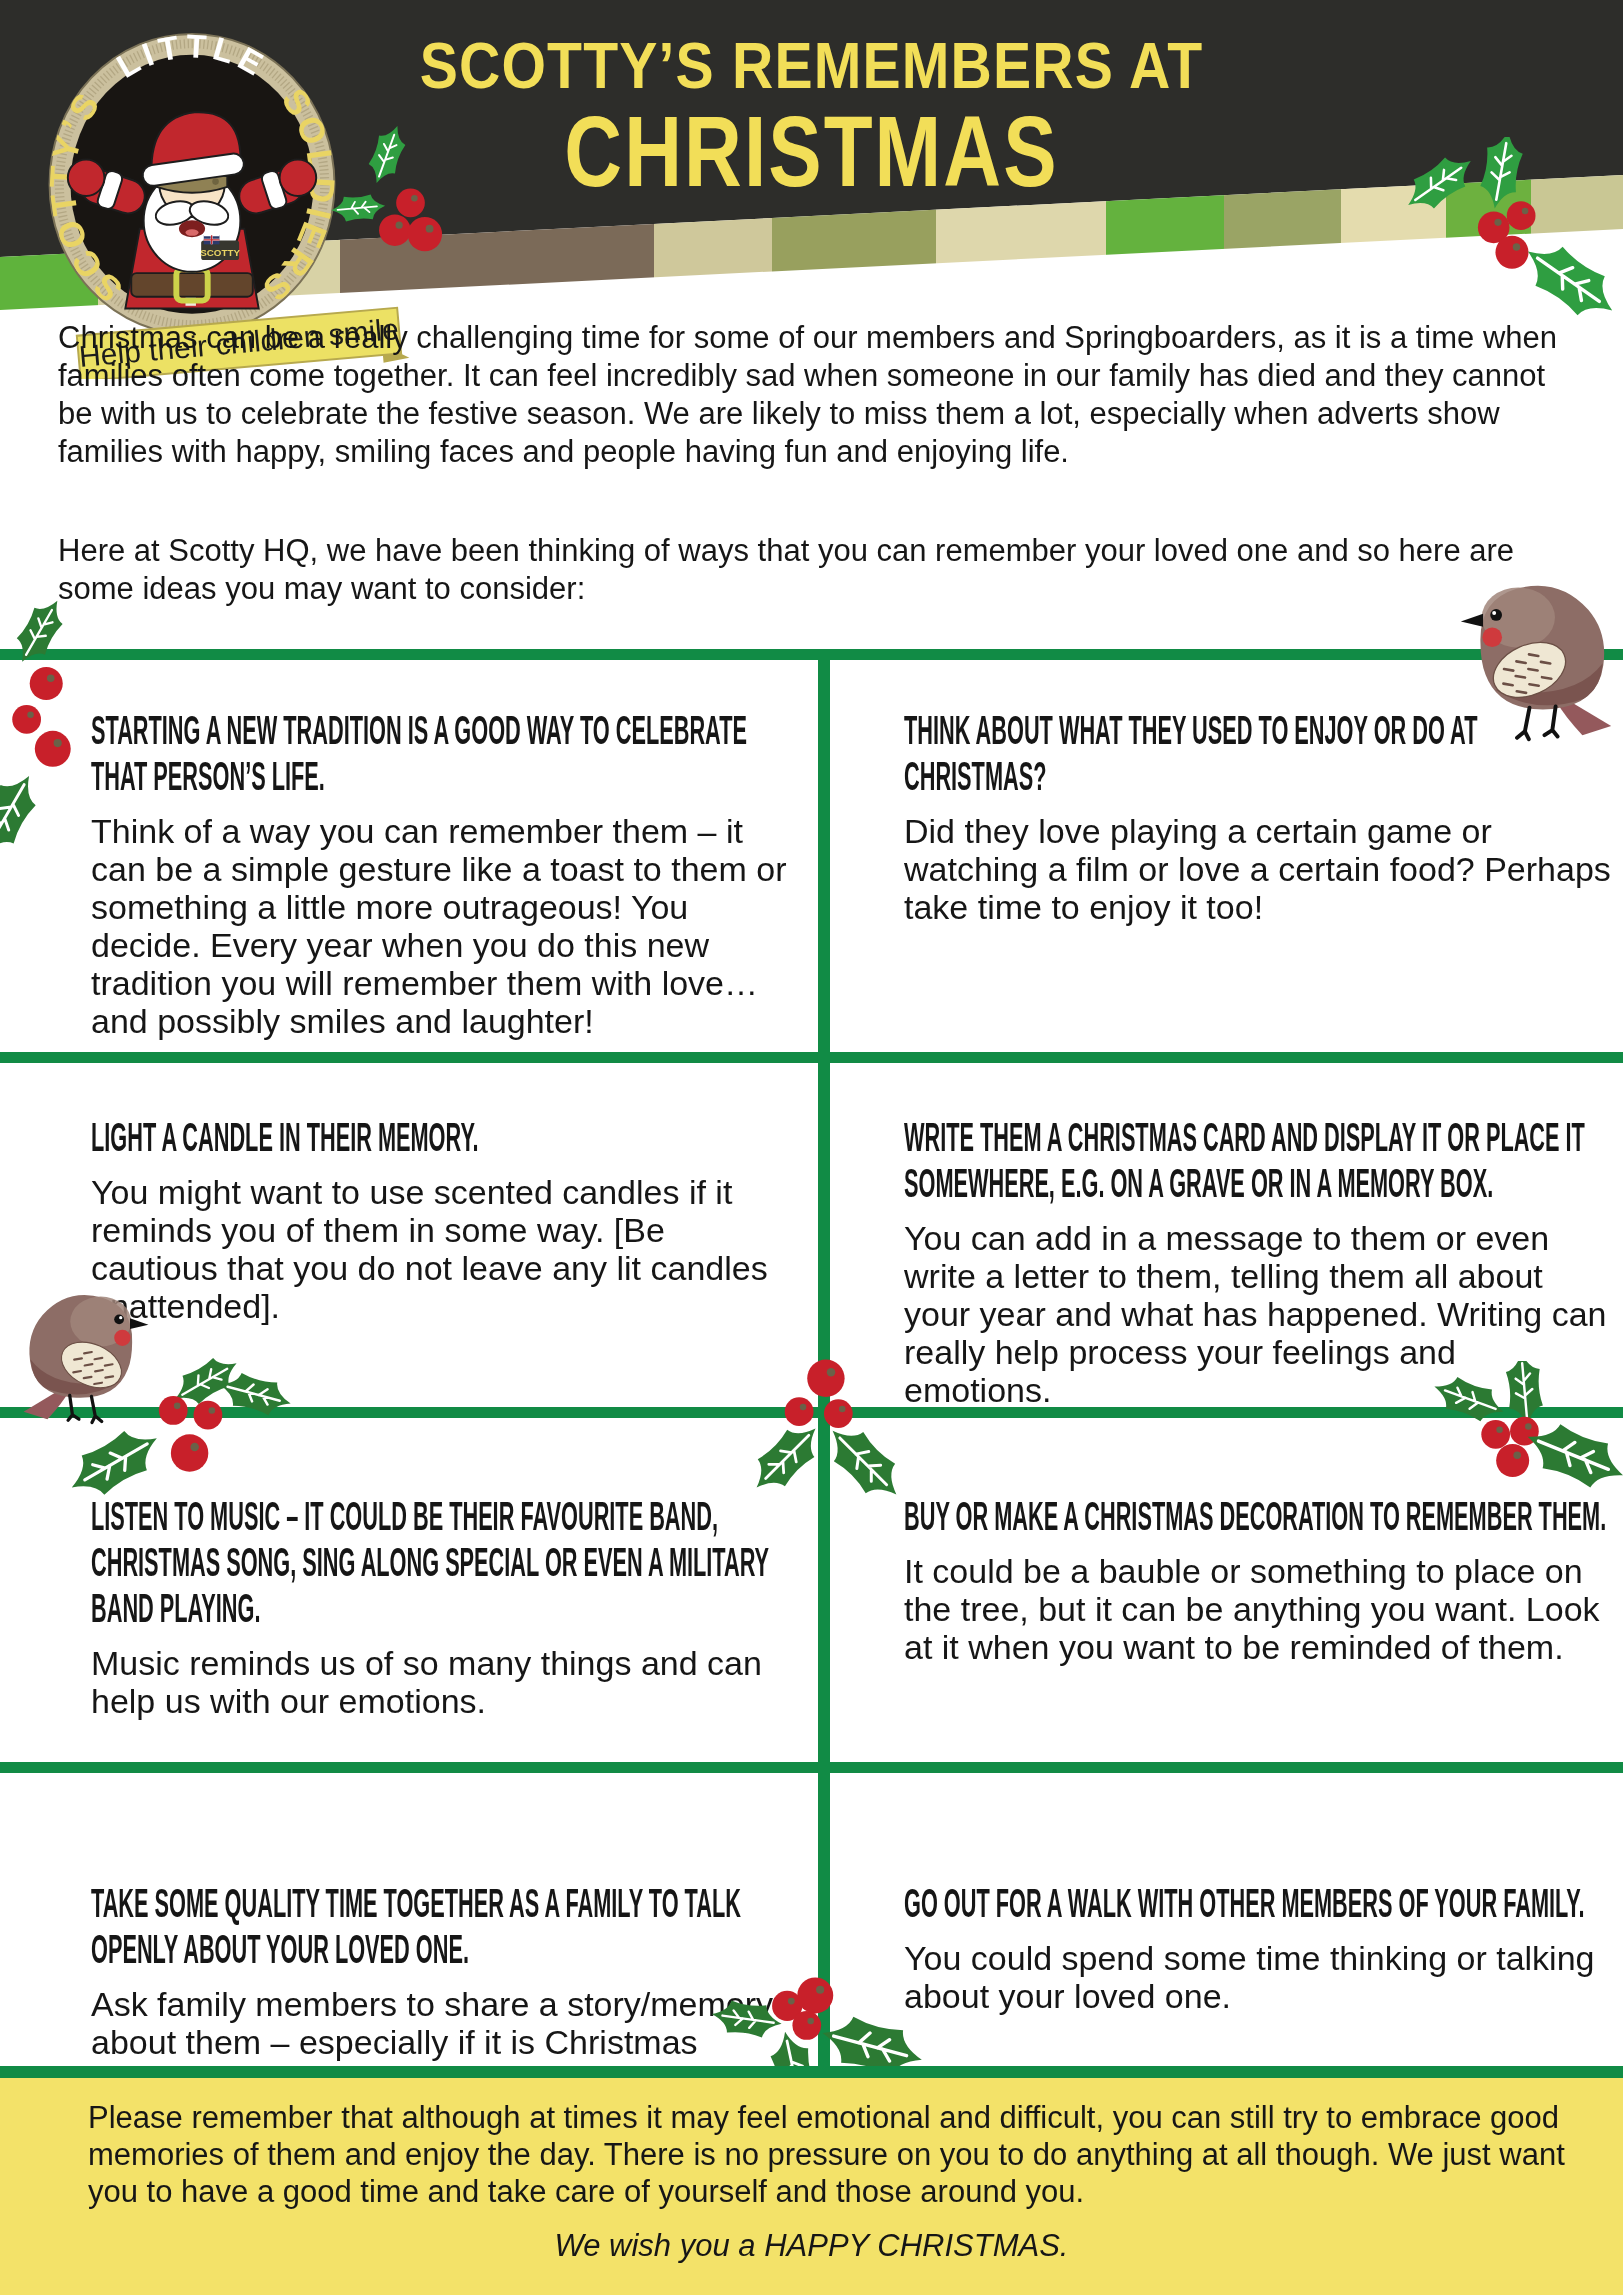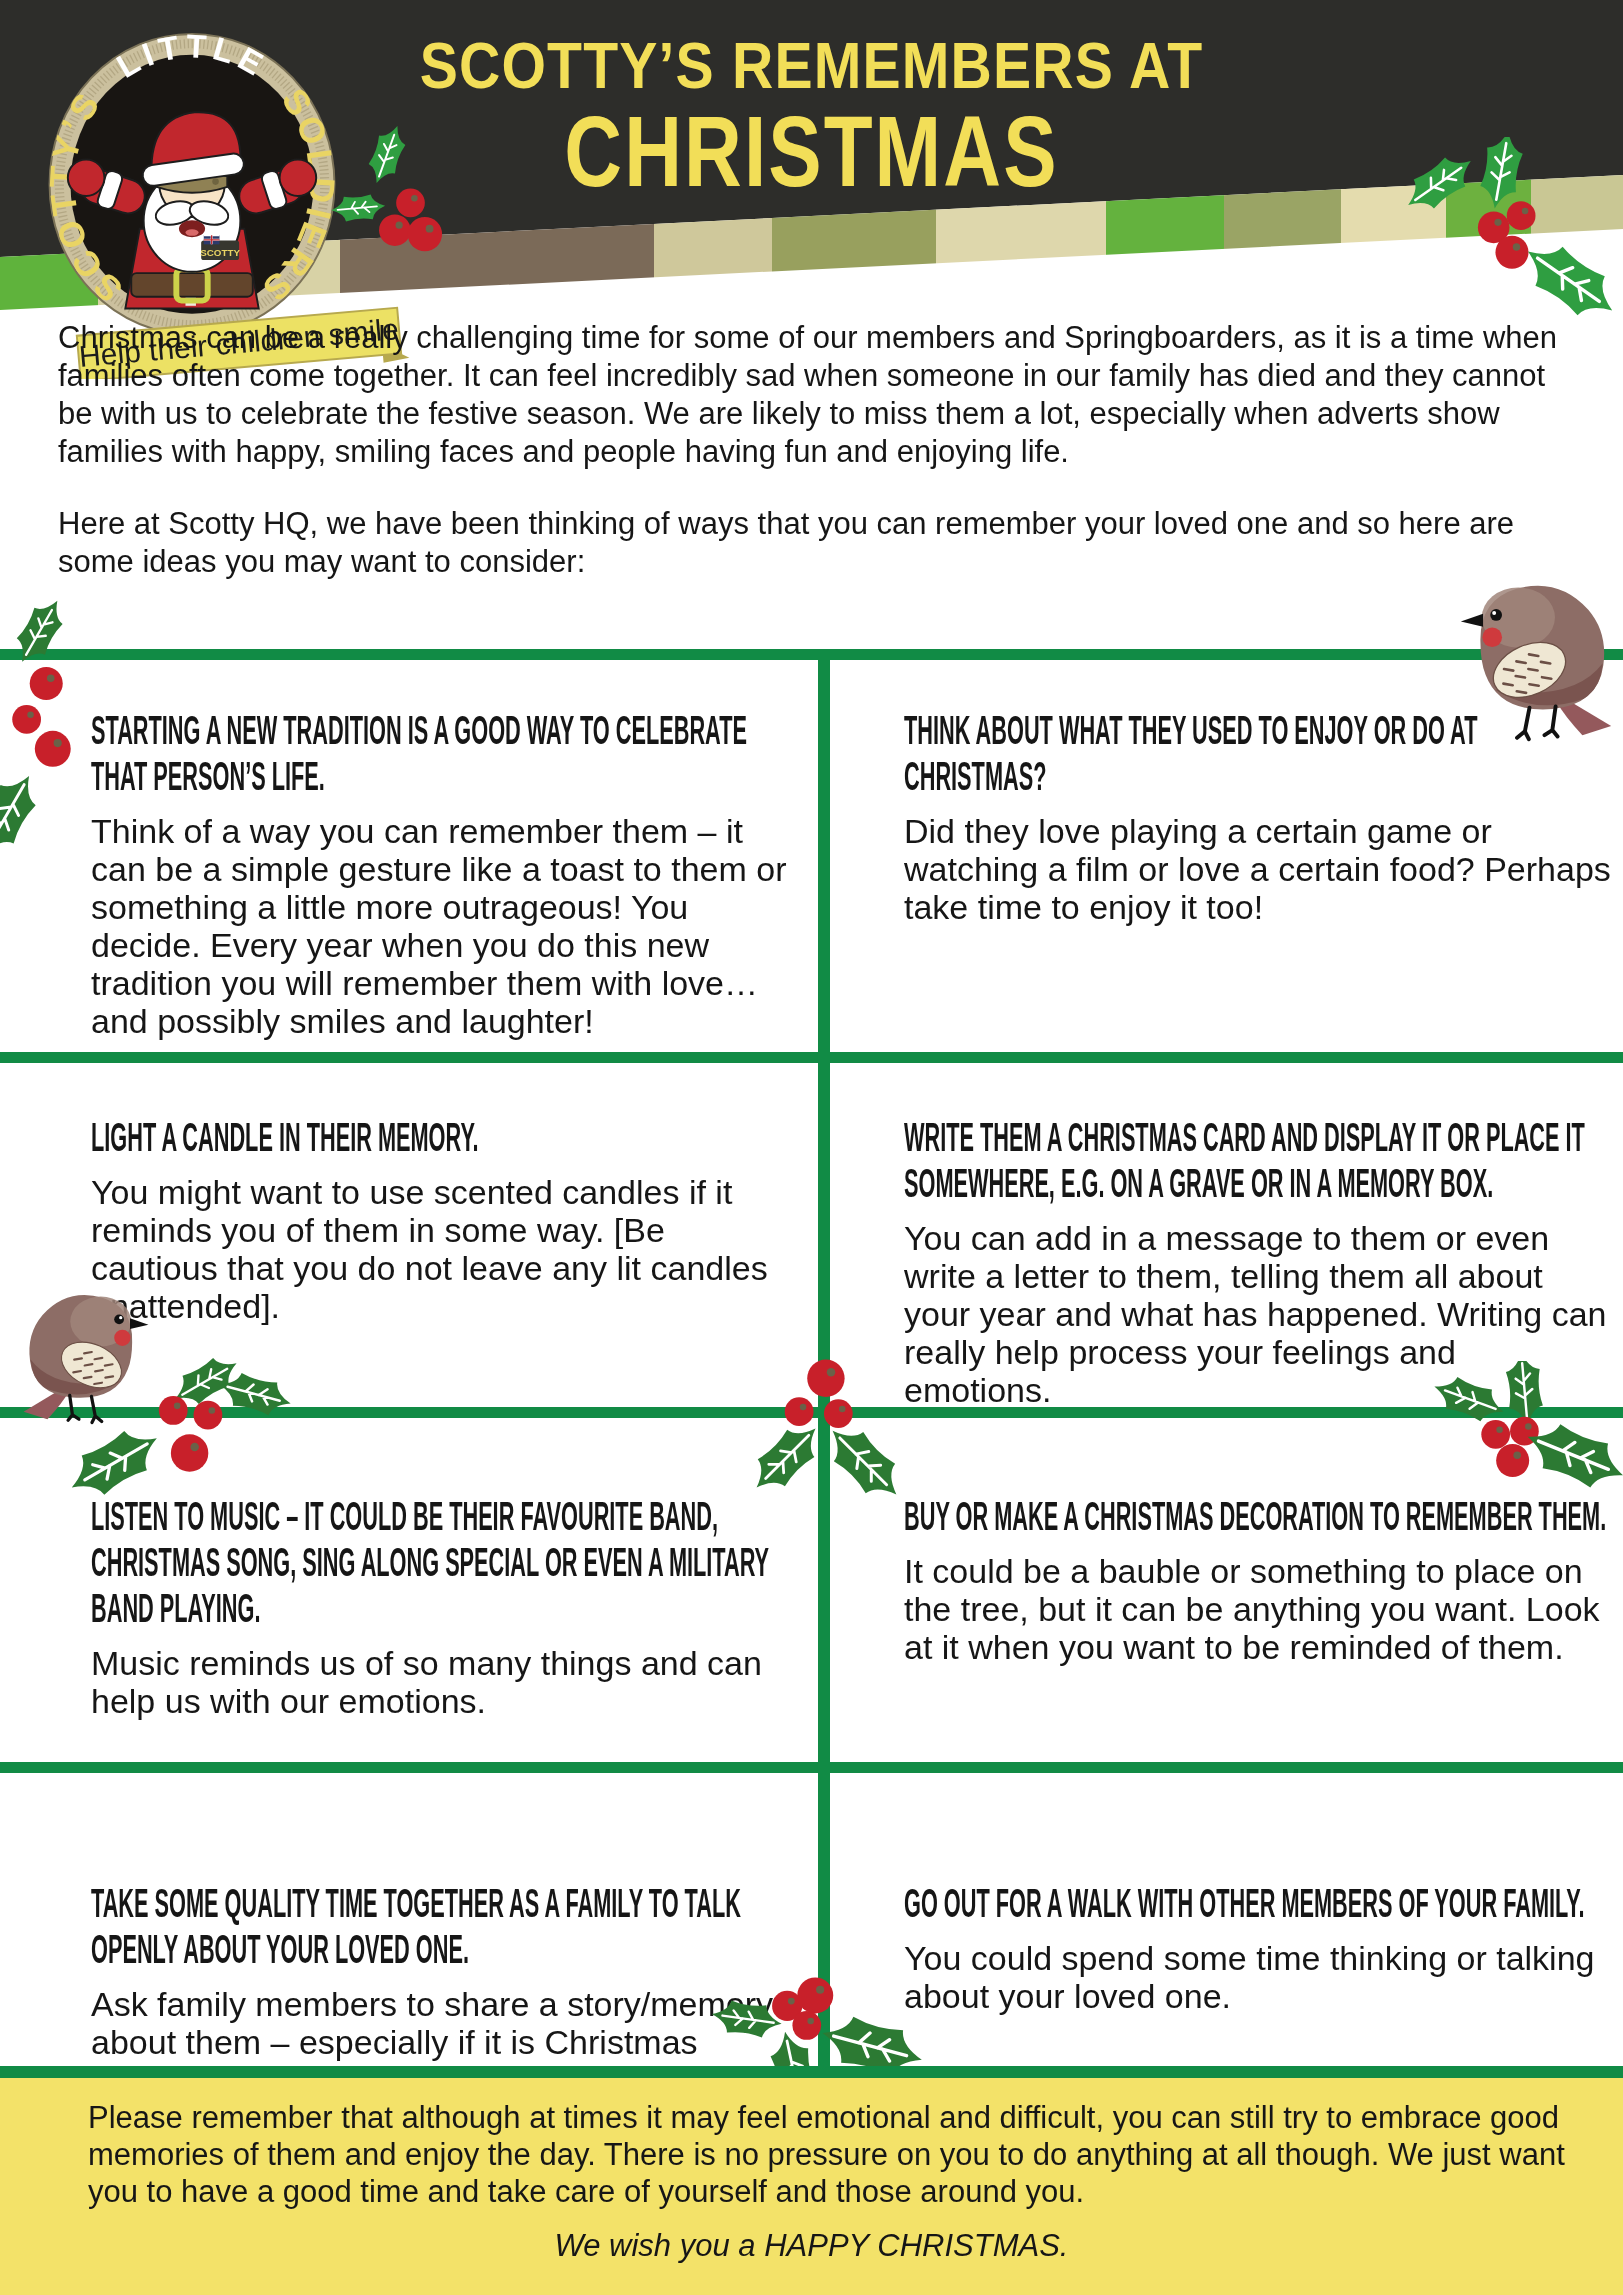--- a/index.html
+++ b/index.html
@@ -30,21 +30,21 @@
   .title-wrap{position:absolute;left:0;right:0;top:30px;text-align:center;color:var(--title-yellow);}
   .title-line1{display:block;font-weight:bold;font-size:65px;line-height:72px;letter-spacing:1.3px;
     transform:scaleX(.88);transform-origin:50% 50%;white-space:nowrap;}
   .title-line2{display:block;font-weight:bold;font-size:100px;line-height:105px;letter-spacing:2.6px;
     transform:scaleX(.80);transform-origin:50% 50%;white-space:nowrap;margin-top:-2.6px;}
 
   
   .intro{position:absolute;left:58px;top:319px;width:1518px;color:var(--ink);
     font-size:31px;line-height:38px;}
   .intro p{margin:0;}
-  .intro p + p{margin-top:34px;}
+  .intro p + p{margin-top:61px;}
 
   
   .hbar{position:absolute;left:0;width:1623px;height:10.5px;background:var(--grid-green);}
   .hbar.b0{top:649px;} .hbar.b1{top:1052px;} .hbar.b2{top:1407px;} .hbar.b3{top:1762px;}
   .vbar{position:absolute;left:818px;top:649px;width:12.4px;height:1421px;background:var(--grid-green);}
 
   
   .tip{position:absolute;color:var(--ink);margin-left:24px;}
   .tip.col-l{left:67px;width:703px;}
   .tip.col-r{left:880px;width:707px;}

